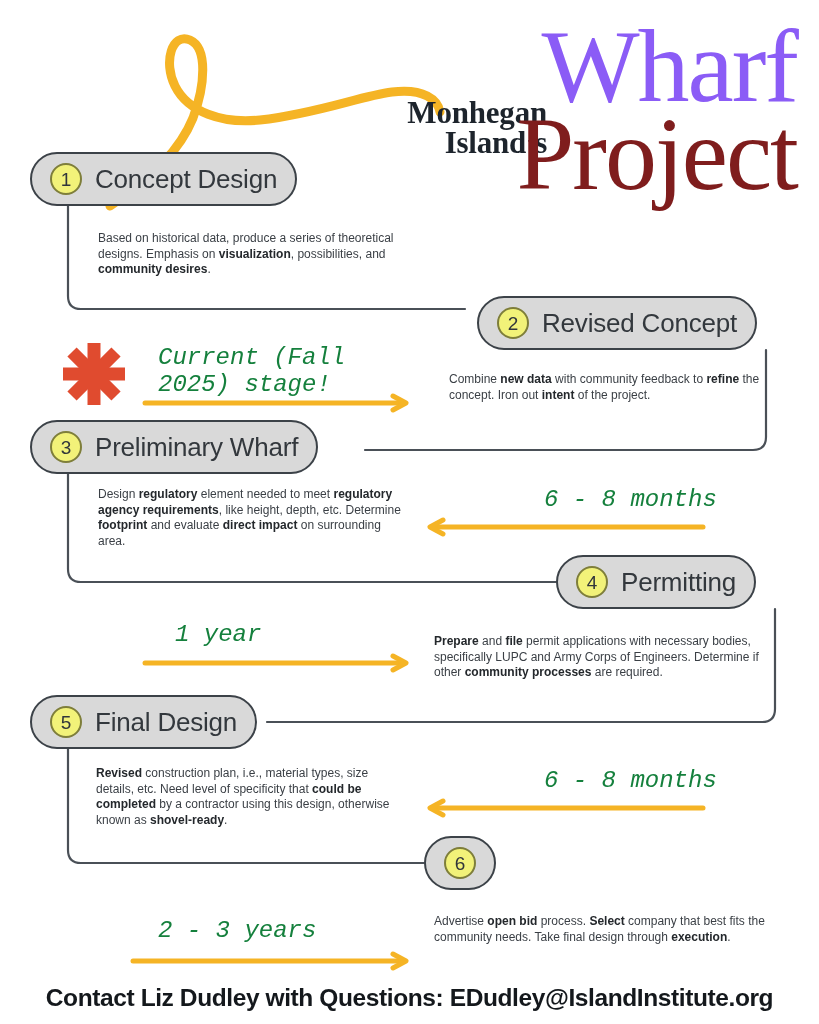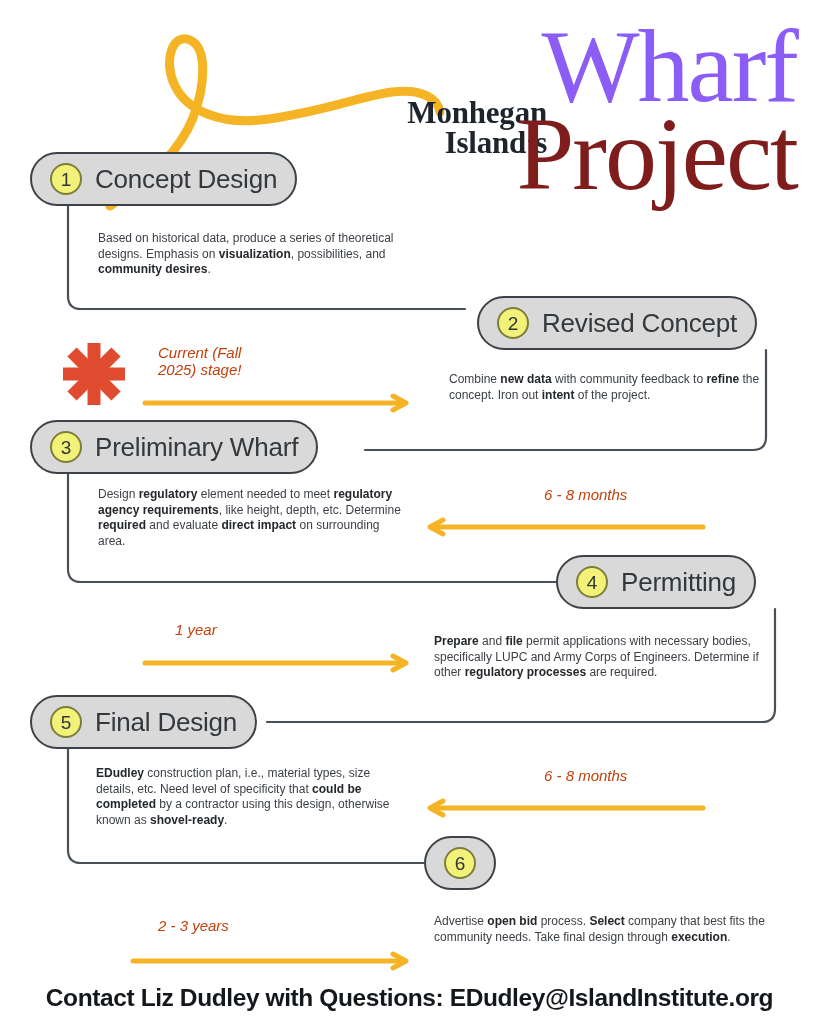--- a/index.html
+++ b/index.html
@@ -68,22 +68,22 @@
     position:absolute;
     font-family:"Liberation Sans", sans-serif;
     font-size:12px;line-height:1.30;
     color:#3a3f45;
   }
   .desc b{font-weight:bold;color:#24282c;}
 
   
   .dur{
     position:absolute;
-    font-family:Liberation Sans, sans-serif;
-    font-style:italic;font-size:15px;color:#c2410c;
+    font-family:Liberation Mono, monospace;
+    font-style:italic;font-size:24px;color:#15803d;
     line-height:1.12;
     white-space:nowrap;
   }
 
   
   .contact{
     position:absolute;left:0;right:0;bottom:12px;
     text-align:center;
     font-family:"Liberation Sans", sans-serif;
     font-weight:bold;font-size:24.5px;
@@ -163,37 +163,37 @@
 
   <div class="dur" style="left:158px;top:345px;">
     <span>Current (Fall</span><br>
     <span>2025) stage!</span>
   </div>
 
   <div class="pill" style="left:30px;top:420px;">
     <span class="badge">3</span>
     <span class="plabel">Preliminary Wharf</span>
   </div>
-  <div class="desc" style="left:98px;top:487px;width:312px;">Design <b>regulatory</b> element needed to meet <b>regulatory agency requirements</b>, like height, depth, etc. Determine <b>required</b> and evaluate <b>direct impact</b> on surrounding area.</div>
+  <div class="desc" style="left:98px;top:487px;width:312px;">Design <b>regulatory</b> element needed to meet <b>regulatory agency requirements</b>, like height, depth, etc. Determine <b>footprint</b> and evaluate <b>direct impact</b> on surrounding area.</div>
 
   <div class="dur" style="left:544px;top:487px;">6 - 8 months</div>
 
   <div class="pill" style="left:556px;top:555px;">
     <span class="badge">4</span>
     <span class="plabel">Permitting</span>
   </div>
-  <div class="desc" style="left:434px;top:634px;width:338px;"><b>Prepare</b> and <b>file</b> permit applications with necessary bodies, specifically LUPC and Army Corps of Engineers. Determine if other <b>regulatory processes</b> are required.</div>
+  <div class="desc" style="left:434px;top:634px;width:338px;"><b>Prepare</b> and <b>file</b> permit applications with necessary bodies, specifically LUPC and Army Corps of Engineers. Determine if other <b>community processes</b> are required.</div>
 
   <div class="dur" style="left:175px;top:622px;">1 year</div>
 
   <div class="pill" style="left:30px;top:695px;">
     <span class="badge">5</span>
     <span class="plabel">Final Design</span>
   </div>
-  <div class="desc" style="left:96px;top:766px;width:312px;"><b>EDudley</b> construction plan, i.e., material types, size details, etc. Need level of specificity that <b>could be completed</b> by a contractor using this design, otherwise known as <b>shovel-ready</b>.</div>
+  <div class="desc" style="left:96px;top:766px;width:312px;"><b>Revised</b> construction plan, i.e., material types, size details, etc. Need level of specificity that <b>could be completed</b> by a contractor using this design, otherwise known as <b>shovel-ready</b>.</div>
 
   <div class="dur" style="left:544px;top:768px;">6 - 8 months</div>
 
   <div class="pill" style="left:424px;top:836px;">
     <span class="badge">6</span>
   </div>
   <div class="desc" style="left:434px;top:914px;width:350px;">Advertise <b>open bid</b> process. <b>Select</b> company that best fits the community needs. Take final design through <b>execution</b>.</div>
 
   <div class="dur" style="left:158px;top:918px;">2 - 3 years</div>
 

